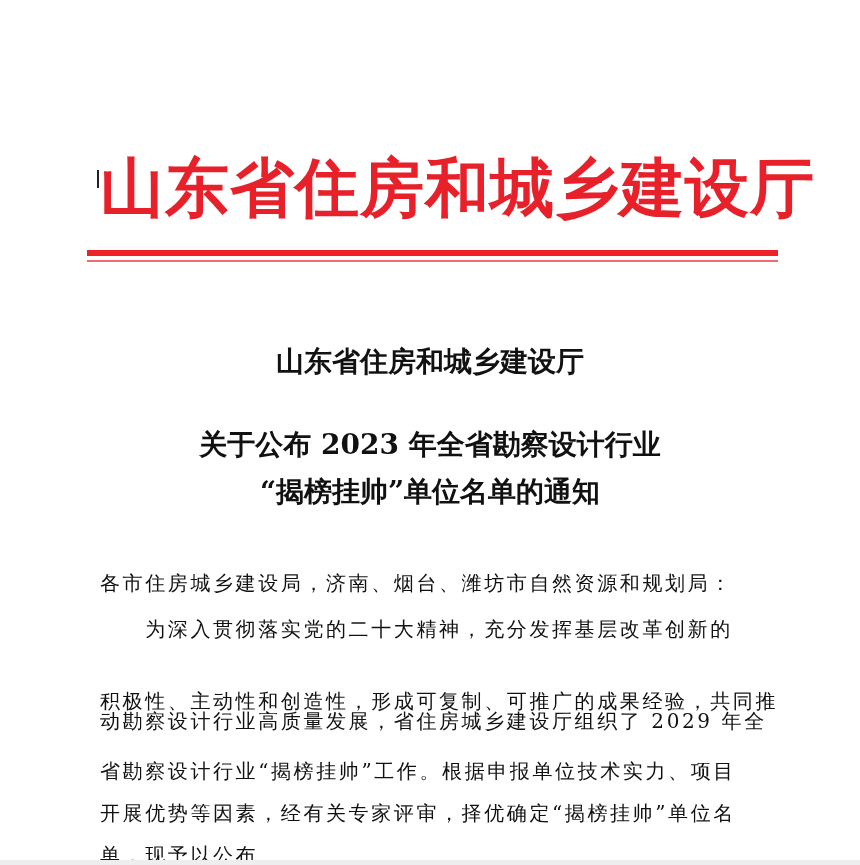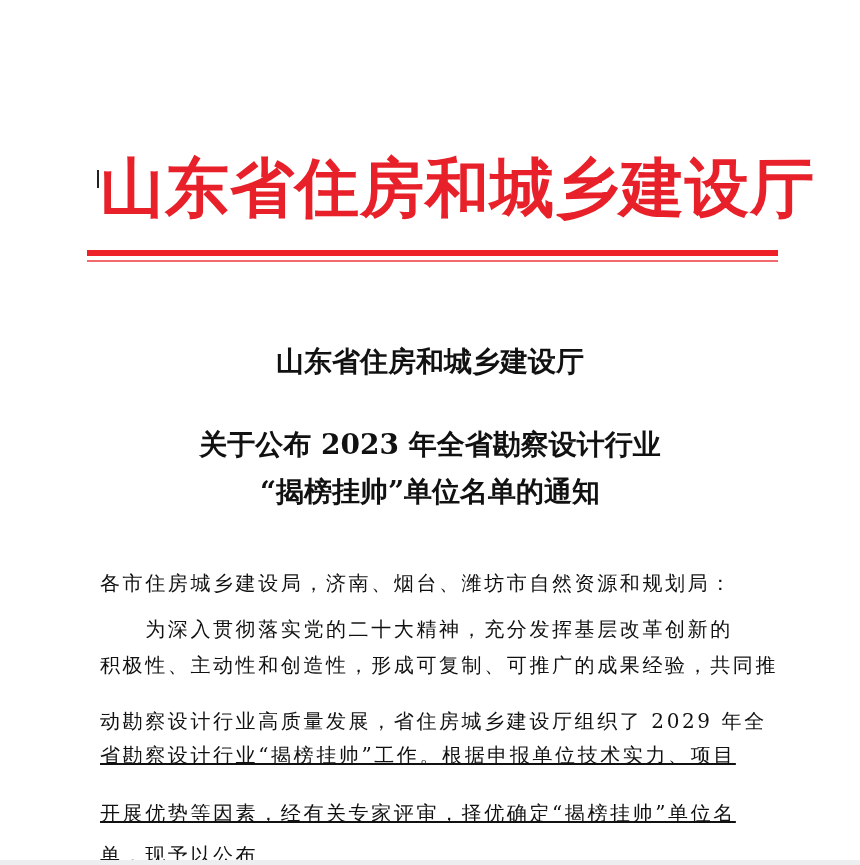--- a/index.html
+++ b/index.html
@@ -26,19 +26,19 @@
 <div class="masthead">山东省住房和城乡建设厅</div>
 <div class="rule-thick"></div>
 <div class="rule-thin"></div>
 
 <div class="doc-title t1">山东省住房和城乡建设厅</div>
 <div class="doc-title t2">关于公布 2023 年全省勘察设计行业</div>
 <div class="doc-title t3">“揭榜挂帅”单位名单的通知</div>
 
 <div class="para" style="top:562px;">各市住房城乡建设局，济南、烟台、潍坊市自然资源和规划局：</div>
 <div class="para" style="top:608px;font-family:Liberation Serif, serif;">　　为深入贯彻落实党的二十大精神，充分发挥基层改革创新的</div>
-<div class="para" style="top:644px;">积极性、主动性和创造性，形成可复制、可推广的成果经验，共同推</div>
+<div class="para" style="top:680px;">积极性、主动性和创造性，形成可复制、可推广的成果经验，共同推</div>
 <div class="para" style="top:700px;">动勘察设计行业高质量发展，省住房城乡建设厅组织了 2029 年全</div>
-<div class="para" style="top:734px;text-decoration:underline;">省勘察设计行业“揭榜挂帅”工作。根据申报单位技术实力、项目</div>
-<div class="para" style="top:792px;text-decoration:underline;">开展优势等因素，经有关专家评审，择优确定“揭榜挂帅”单位名</div>
+<div class="para" style="top:750px;">省勘察设计行业“揭榜挂帅”工作。根据申报单位技术实力、项目</div>
+<div class="para" style="top:792px;">开展优势等因素，经有关专家评审，择优确定“揭榜挂帅”单位名</div>
 <div class="para" style="top:834px;">单，现予以公布。</div>
 
 <div class="bottom-strip"></div>
 
 </body></html>

